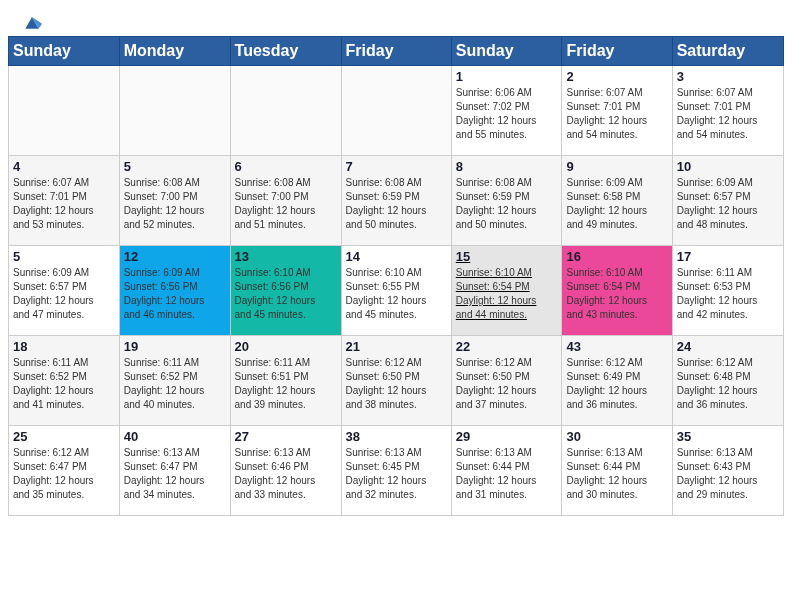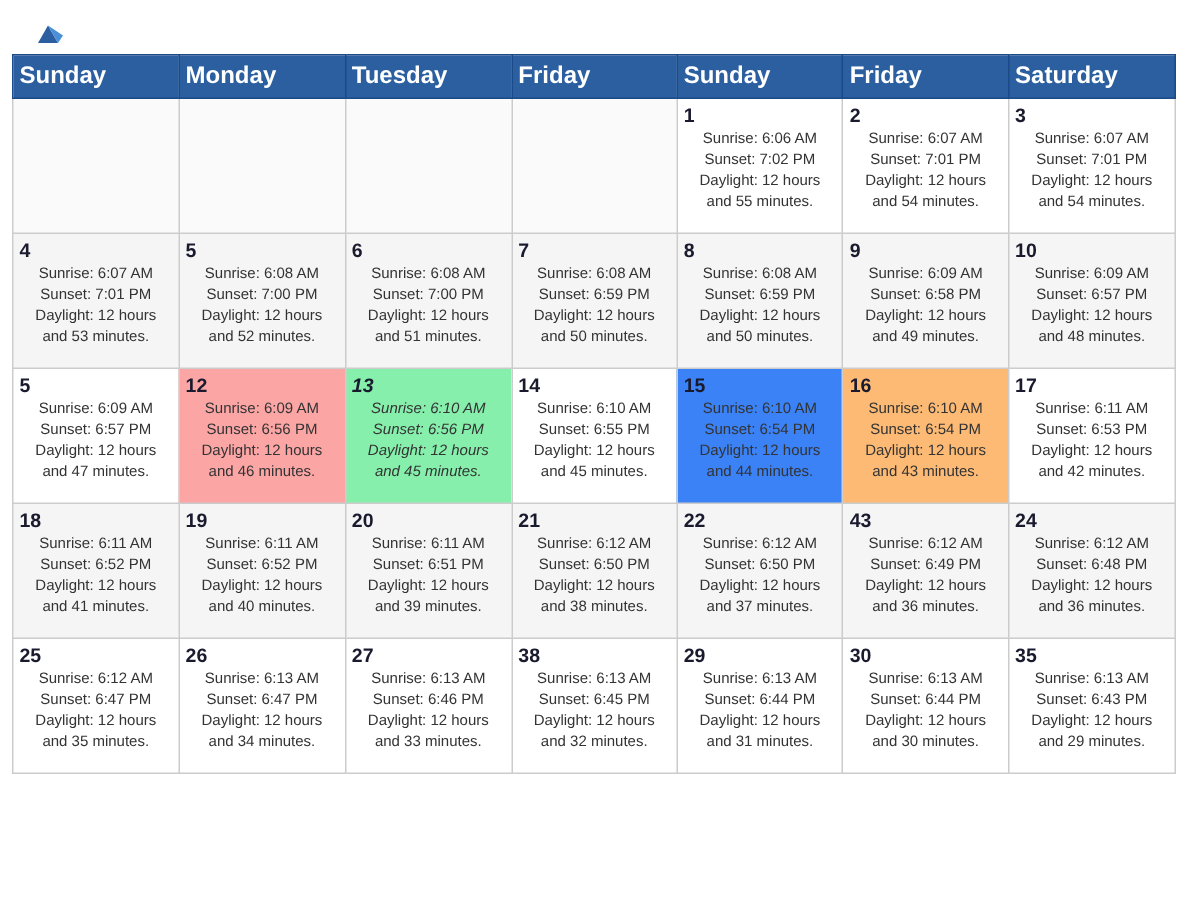--- a/index.html
+++ b/index.html
@@ -79,21 +79,20 @@
     .day-num {
       font-weight: bold;
       font-size: 13px;
       color: #1a1a2e;
       margin-bottom: 2px;
     }
     .day-info {
       font-size: 10px;
       color: #333;
       line-height: 1.4;
-      text-align: center;
     }
     .empty-cell {
       background: #f9f9f9;
     }
     .table-wrapper {
       padding: 0 8px 8px 8px;
     }
   </style>
 </head>
 <body>
@@ -210,49 +209,49 @@
           </td>
         </tr>
         <tr>
           <td style="background: rgb(255, 255, 255);">
             <div class="day-num">5</div>
             <div class="day-info" style="white-space: pre-line;">Sunrise: 6:09 AM
 Sunset: 6:57 PM
 Daylight: 12 hours
 and 47 minutes.</div>
           </td>
-          <td style="background: #fca5a5;">
+          <td style="background: #0ea5e9;">
             <div class="day-num">12</div>
             <div class="day-info" style="white-space: pre-line;">Sunrise: 6:09 AM
 Sunset: 6:56 PM
 Daylight: 12 hours
 and 46 minutes.</div>
           </td>
-          <td style="background: #86efac; font-style: italic;">
+          <td style="background: #14b8a6;">
             <div class="day-num">13</div>
             <div class="day-info" style="white-space: pre-line;">Sunrise: 6:10 AM
 Sunset: 6:56 PM
 Daylight: 12 hours
 and 45 minutes.</div>
           </td>
           <td style="background: rgb(255, 255, 255);">
             <div class="day-num">14</div>
             <div class="day-info" style="white-space: pre-line;">Sunrise: 6:10 AM
 Sunset: 6:55 PM
 Daylight: 12 hours
 and 45 minutes.</div>
           </td>
-          <td style="background: #3b82f6;">
+          <td style="background: #e5e5e5; text-decoration: underline;">
             <div class="day-num">15</div>
             <div class="day-info" style="white-space: pre-line;">Sunrise: 6:10 AM
 Sunset: 6:54 PM
 Daylight: 12 hours
 and 44 minutes.</div>
           </td>
-          <td style="background: #fdba74;">
+          <td style="background: #ec4899;">
             <div class="day-num">16</div>
             <div class="day-info" style="white-space: pre-line;">Sunrise: 6:10 AM
 Sunset: 6:54 PM
 Daylight: 12 hours
 and 43 minutes.</div>
           </td>
           <td style="background: rgb(255, 255, 255); margin-top: 10px;">
             <div class="day-num">17</div>
             <div class="day-info" style="white-space: pre-line;">Sunrise: 6:11 AM
 Sunset: 6:53 PM
@@ -313,21 +312,21 @@
         </tr>
         <tr>
           <td style="background: rgb(255, 255, 255);">
             <div class="day-num">25</div>
             <div class="day-info" style="white-space: pre-line;">Sunrise: 6:12 AM
 Sunset: 6:47 PM
 Daylight: 12 hours
 and 35 minutes.</div>
           </td>
           <td style="background: rgb(255, 255, 255);">
-            <div class="day-num">26</div>
+            <div class="day-num">40</div>
             <div class="day-info" style="white-space: pre-line;">Sunrise: 6:13 AM
 Sunset: 6:47 PM
 Daylight: 12 hours
 and 34 minutes.</div>
           </td>
           <td style="background: rgb(255, 255, 255);">
             <div class="day-num">27</div>
             <div class="day-info" style="white-space: pre-line;">Sunrise: 6:13 AM
 Sunset: 6:46 PM
 Daylight: 12 hours

